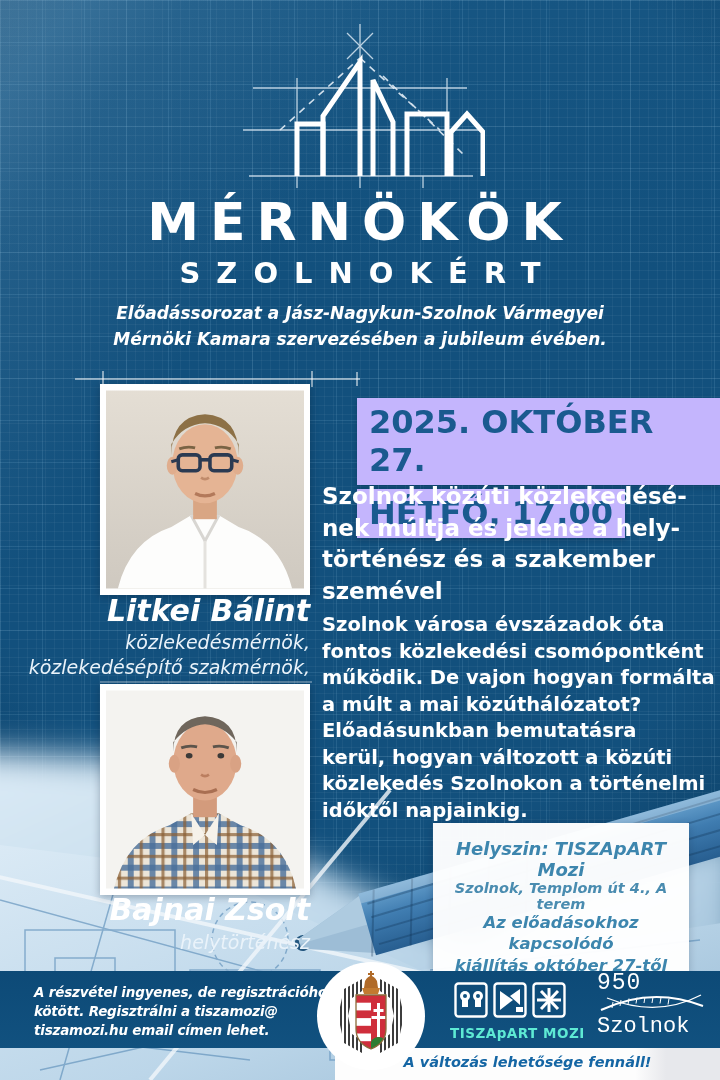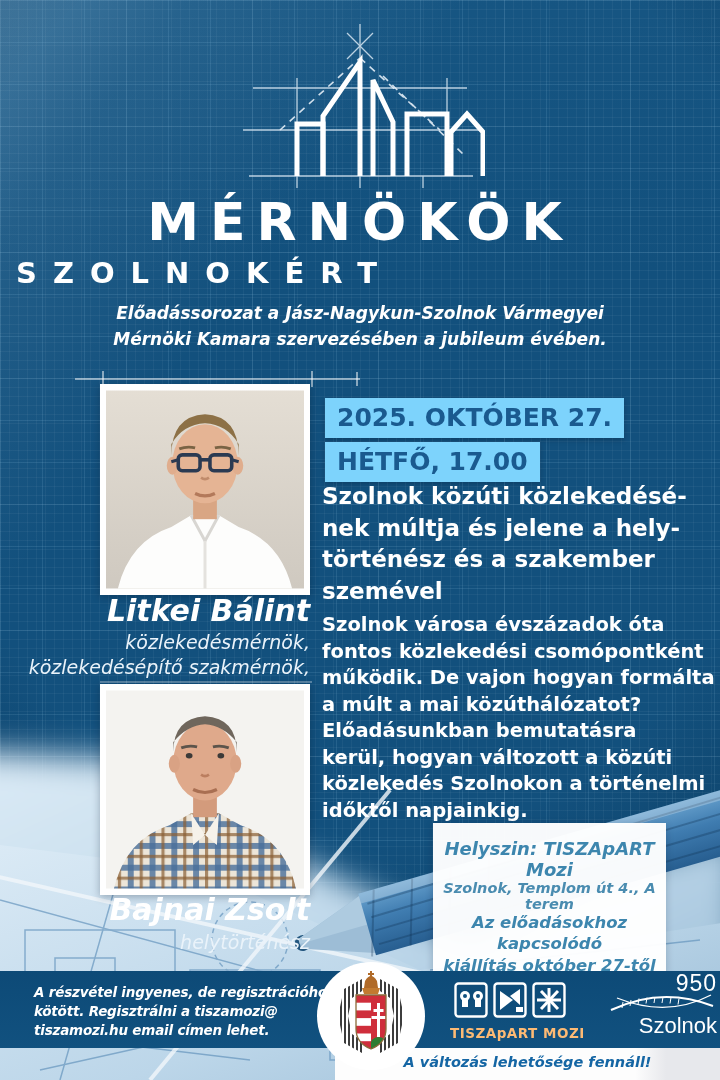--- a/index.html
+++ b/index.html
@@ -24,63 +24,63 @@
   }
   .bg-vignette{
     background:radial-gradient(115% 85% at 50% 34%, rgba(0,0,0,0) 52%, rgba(4,26,46,0.55) 100%);
   }
   .pre{white-space:pre-line;}
 
   
   .logo-svg{left:235px;top:18px;}
   .main-title{left:0;top:192px;width:720px;text-align:center;color:#fff;
     font-size:52px;font-weight:bold;letter-spacing:11px;}
-  .sub-title{left:0;top:256px;width:720px;text-align:left;color:#fff;
+  .sub-title{left:0;top:256px;width:720px;text-align:center;color:#fff;
     font-size:29px;font-weight:bold;letter-spacing:16px;text-indent:16px;}
   .lead{left:0;top:301px;width:720px;text-align:center;color:#fff;
     font-size:17px;font-weight:bold;font-style:italic;line-height:1.5;}
 
   
   .mark{position:absolute;background:rgba(255,255,255,0.5);}
 
   
   .photo{position:absolute;left:100px;width:210px;height:211px;background:#fff;
     padding:6px;box-sizing:border-box;box-shadow:0 2px 8px rgba(0,20,40,.3);z-index:5;}
   .photo svg{display:block;width:100%;height:100%;}
   .speaker-name{position:absolute;right:410px;text-align:right;color:#fff;
     font-size:30px;font-weight:bold;font-style:italic;z-index:5;white-space:nowrap;}
   .speaker-roles{position:absolute;right:410px;text-align:right;color:#eaf3fa;
     font-size:19px;font-style:italic;line-height:1.32;z-index:5;}
 
   
   .badges{left:325px;top:398px;display:flex;flex-direction:column;align-items:flex-start;gap:4px;z-index:5;}
-  .badge{background:#7dd3fc;color:#1a5a8f;font-weight:bold;font-size:25px;
-    padding:5px 12px 6px 12px;box-shadow:0 2px 5px rgba(0,20,40,.25);}
+  .badge{background:#c4b5fd;color:#1a5a8f;font-weight:bold;font-size:32px;
+    padding:5px 12px 6px 12px;box-shadow:0 2px 5px rgba(0,20,40,.25);margin-left:32px;}
   .event-title{left:322px;top:481px;width:398px;color:#fff;font-weight:bold;
     font-size:23px;line-height:1.38;z-index:5;}
   .event-desc{left:322px;top:612px;width:398px;color:#fff;font-weight:bold;
     font-size:19.5px;line-height:1.36;z-index:5;}
 
   
-  .venue{left:433px;top:823px;width:233px;height:151px;background:rgba(255,255,255,0.97);
+  .venue{left:433px;top:823px;width:256px;height:151px;background:rgba(255,255,255,0.97);
     text-align:center;z-index:6;box-shadow:0 2px 8px rgba(0,20,40,.2);}
   .venue-line1{margin-top:15px;color:#3d86ae;font-size:18px;font-weight:bold;font-style:italic;}
   .venue-line2{margin-top:0;color:#4a8cb0;font-size:14.5px;font-style:italic;font-weight:bold;}
   .venue-note{color:#3d86ae;font-size:16.5px;font-weight:bold;font-style:italic;line-height:1.3;}
 
   
   .band{left:0;top:971px;width:720px;height:77px;
     background:linear-gradient(180deg,#0d4a77 0%,#11517f 100%);z-index:6;}
   .registration{left:34px;top:983px;color:#fff;font-size:13.5px;font-weight:bold;font-style:italic;
     line-height:1.42;letter-spacing:-0.2px;z-index:7;}
   .coat{left:316px;top:961px;width:110px;height:110px;z-index:8;}
   .tiszapart{left:450px;top:982px;width:120px;text-align:center;z-index:7;}
-  .tiszapart-label{margin-top:3px;color:#fdba74;font-size:13.5px;font-weight:bold;letter-spacing:0.5px;white-space:nowrap;}
-  .szolnok950{left:597px;top:972px;width:120px;text-align:right;z-index:7;color:#fff;
-    font-family:Liberation Sans, sans-serif;}
+  .tiszapart-label{margin-top:3px;color:#5eead4;font-size:13.5px;font-weight:bold;letter-spacing:0.5px;white-space:nowrap;}
+  .szolnok950{left:597px;top:972px;width:120px;text-align:left;z-index:7;color:#fff;
+    font-family:Liberation Mono, monospace;}
   .szolnok950 .num{font-size:23px;letter-spacing:1px;line-height:1;}
   .szolnok950 .name{font-size:22px;line-height:1;margin-top:1px;}
   .strip{left:335px;top:1048px;width:385px;height:32px;z-index:6;
     background:linear-gradient(to right,#fdfdfd 0 78%,#e7e8ec 86% 100%);}
   .motto{width:100%;text-align:center;margin-top:6px;color:#1566a4;
     font-size:14.5px;font-weight:bold;font-style:italic;}
 </style>
 </head>
 <body>
 

